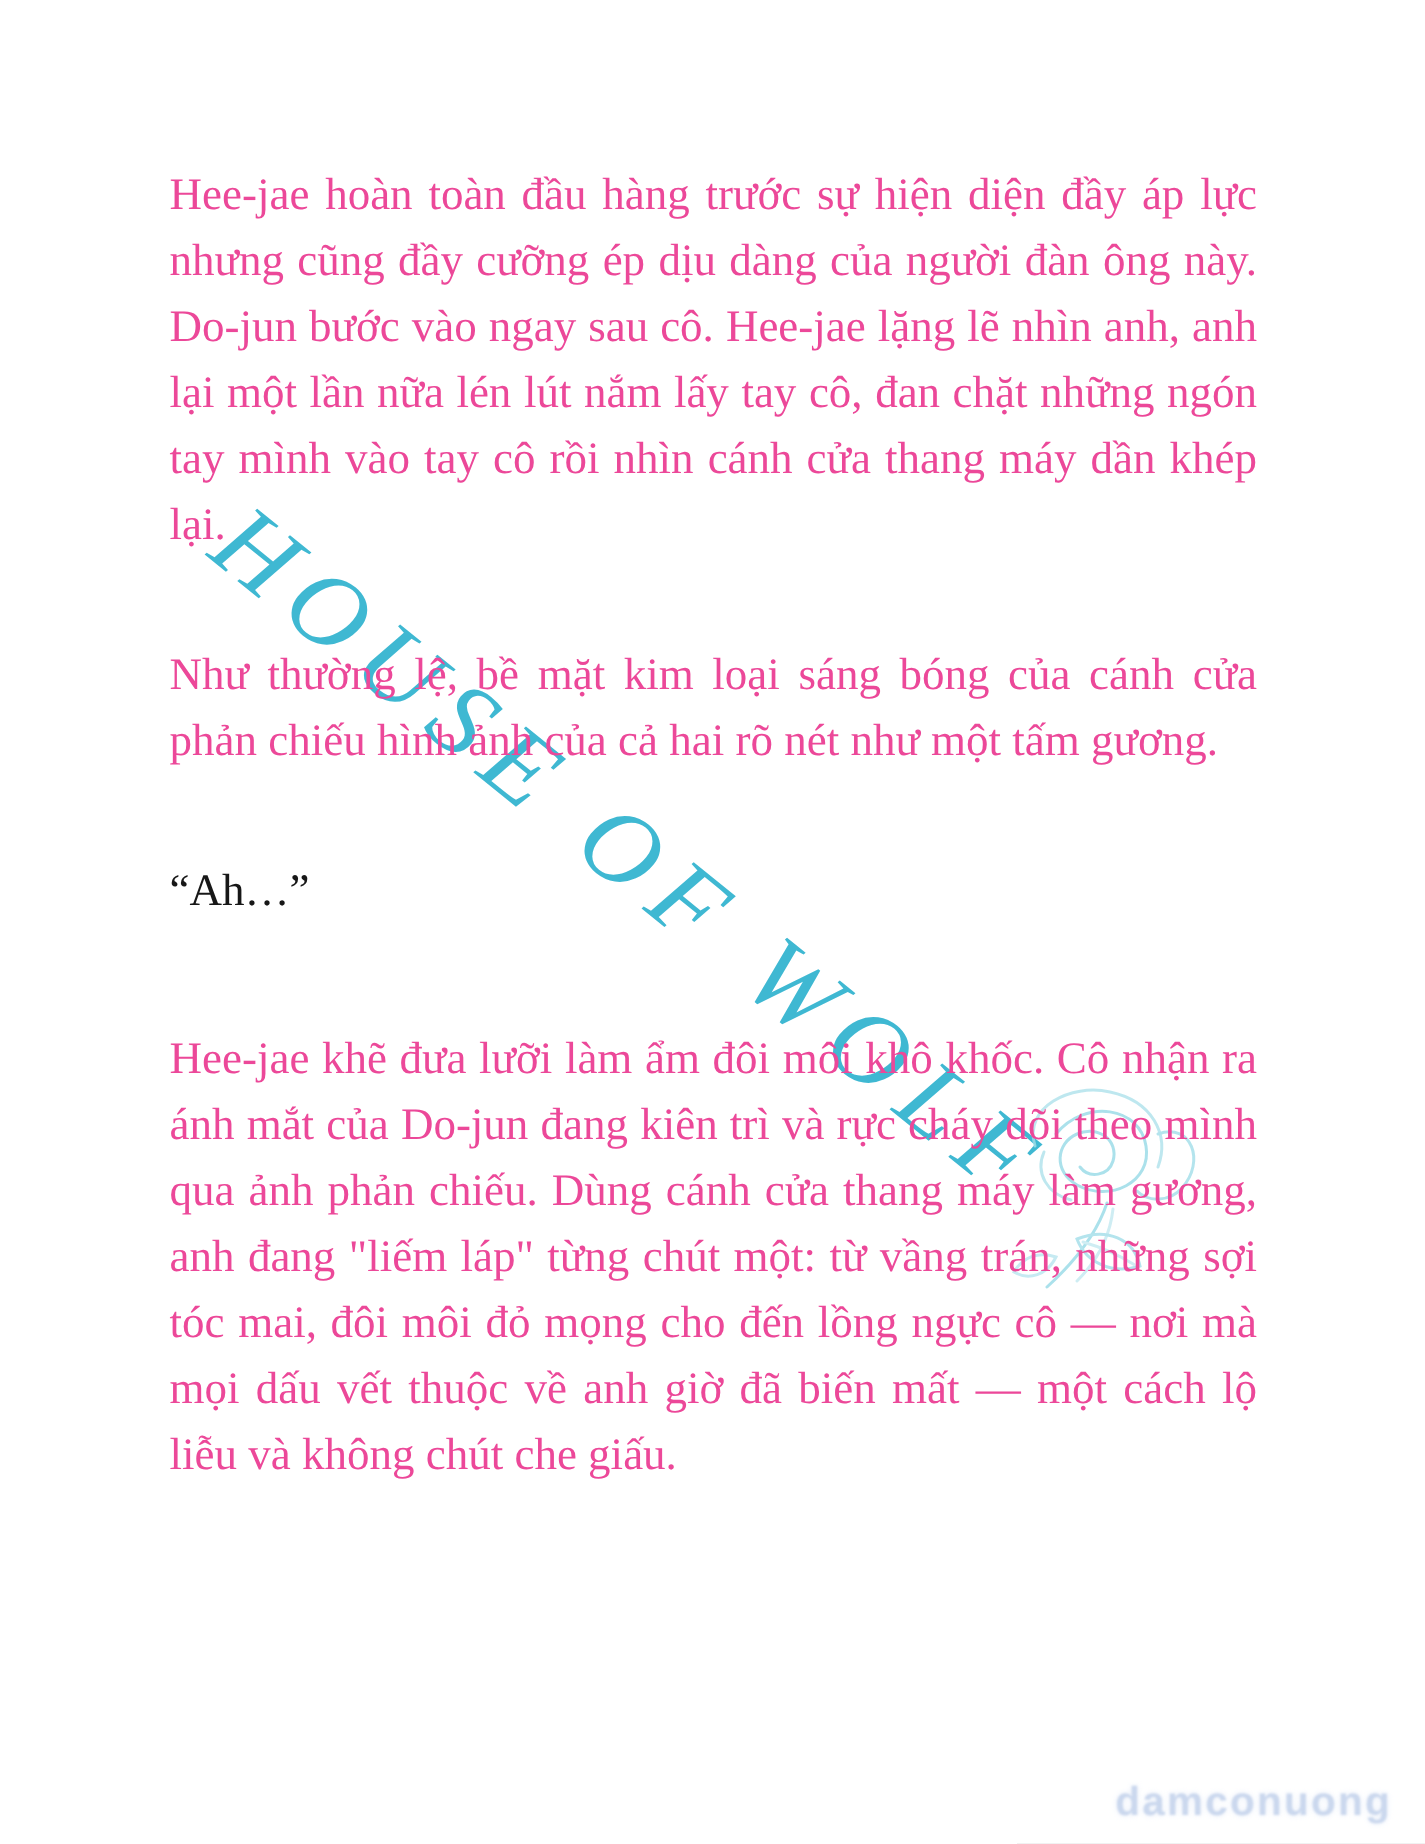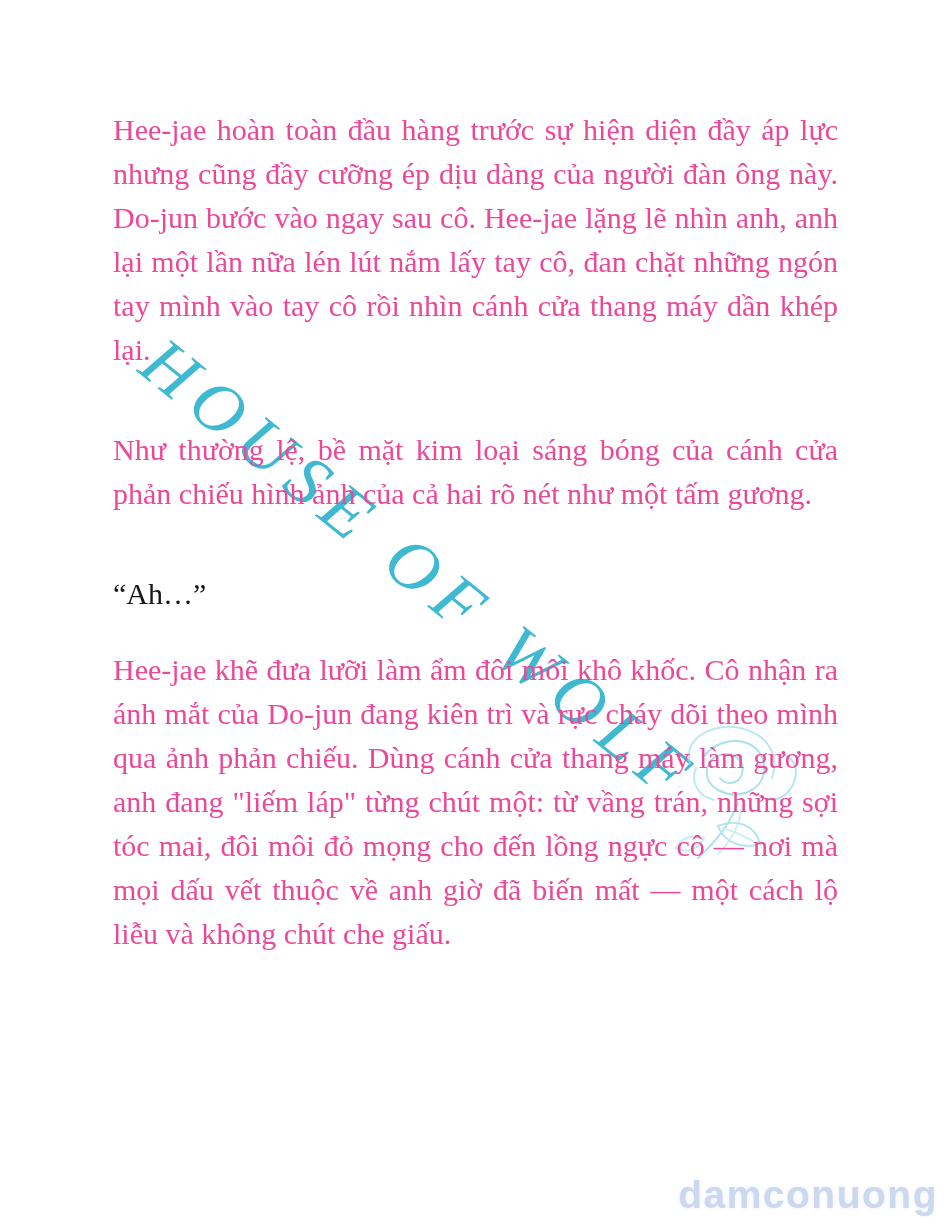--- a/index.html
+++ b/index.html
@@ -55,36 +55,36 @@
   }
   .body-para {
     margin: 0 0 56px 0;
     font-size: 30px;
     line-height: 44px;
     color: #ec4899;
     text-align: justify;
     text-justify: inter-word;
   }
   .quote-para {
-    margin: 0 0 32px 0;
+    margin: 0 0 68px 0;
     font-size: 30px;
     line-height: 44px;
     color: #171717;
     text-align: left;
   }
 
   
   .site-watermark {
     position: absolute;
-    right: 12px;
+    right: 22px;
     bottom: 12px;
     z-index: 3;
     font-family: "Liberation Sans", "DejaVu Sans", sans-serif;
     font-weight: 700;
-    font-size: 39px;
+    font-size: 27px;
     letter-spacing: 1.5px;
     color: #cbd8ee;
     filter: blur(0.7px);
     text-shadow: 0 0 4px #e8eef9;
   }
 </style>
 </head>
 <body>
 
 <div class="page">

